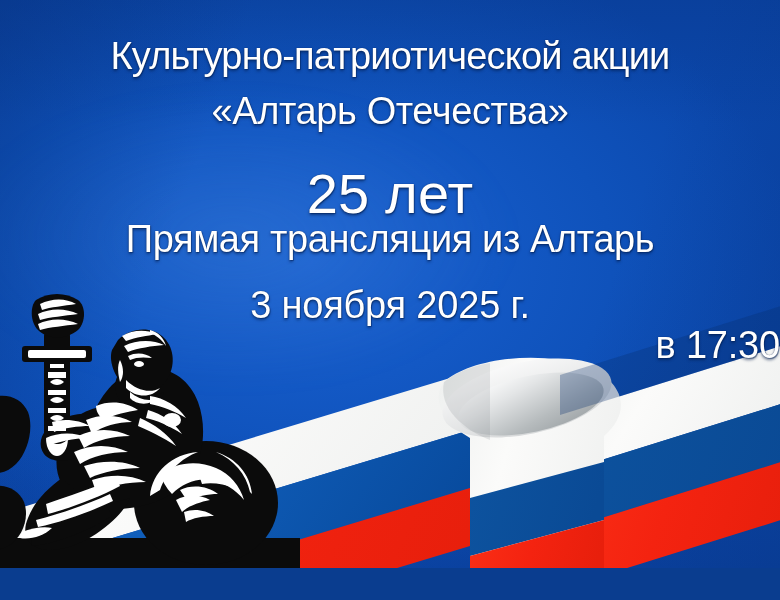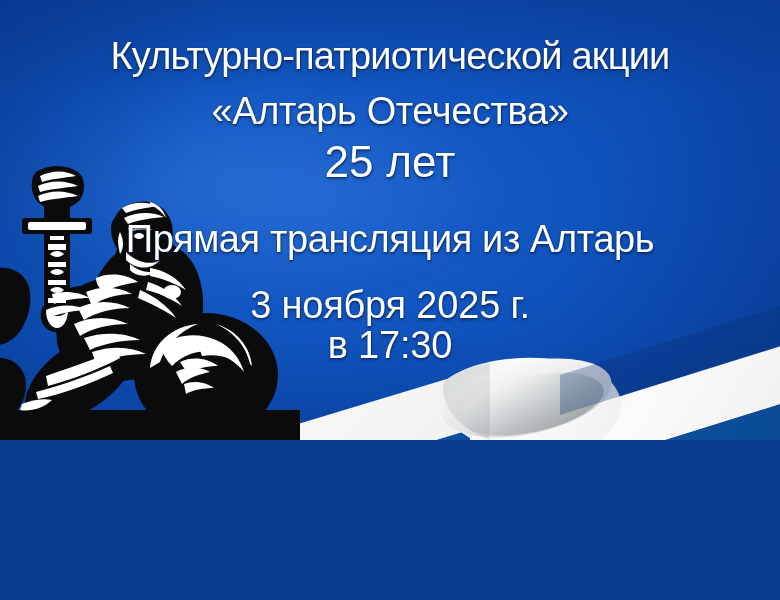--- a/index.html
+++ b/index.html
@@ -4,21 +4,21 @@
 <title>Алтарь Отечества</title>
 <style>
   html, body {
     margin: 0;
     padding: 0;
     background: #0a3d8f;
   }
   #poster {
     position: relative;
     width: 780px;
-    height: 440px;
+    height: 568px;
     overflow: hidden;
     font-family: "Liberation Sans", "DejaVu Sans", sans-serif;
     background: #000000;
     user-select: none;
   }
 
   
   .bg-base {
     position: absolute;
     inset: 0;
@@ -60,24 +60,24 @@
     font-weight: 400;
     letter-spacing: -0.3px;
     text-shadow:
       0 2px 3px rgba(2,26,70,0.58),
       0 0 1px rgba(2,26,70,0.75),
       1px 1px 0 rgba(6,40,96,0.35);
   }
 
   .line-title1 { position:absolute; top: 33px;  font-size: 38px; line-height: 46px; letter-spacing: -0.8px; }
   .line-title2 { position:absolute; top: 88px;  font-size: 38px; line-height: 46px; letter-spacing: -0.4px; text-align: center; }
-  .line-years  { position:absolute; top: 136px; font-size: 44px; line-height: 52px; letter-spacing: 0.2px; }
+  .line-years  { position:absolute; top: 168px; font-size: 56px; line-height: 52px; letter-spacing: 0.2px; }
   .line-broad  { position:absolute; top: 216px; font-size: 38px; line-height: 46px; letter-spacing: -0.4px; }
   .line-date   { position:absolute; top: 282px; font-size: 38px; line-height: 46px; letter-spacing: -0.2px; }
-  .line-time   { position:absolute; top: 322px; font-size: 38px; line-height: 46px; letter-spacing: -0.2px; }
+  .line-time   { position:absolute; top: 322px; font-size: 38px; line-height: 46px; letter-spacing: -0.2px; text-align: right; }
 
   
   .ribbon-layer {
     position: absolute;
     left: 0; top: 0;
     width: 780px; height: 600px;
     z-index: 20;
   }
 
   

